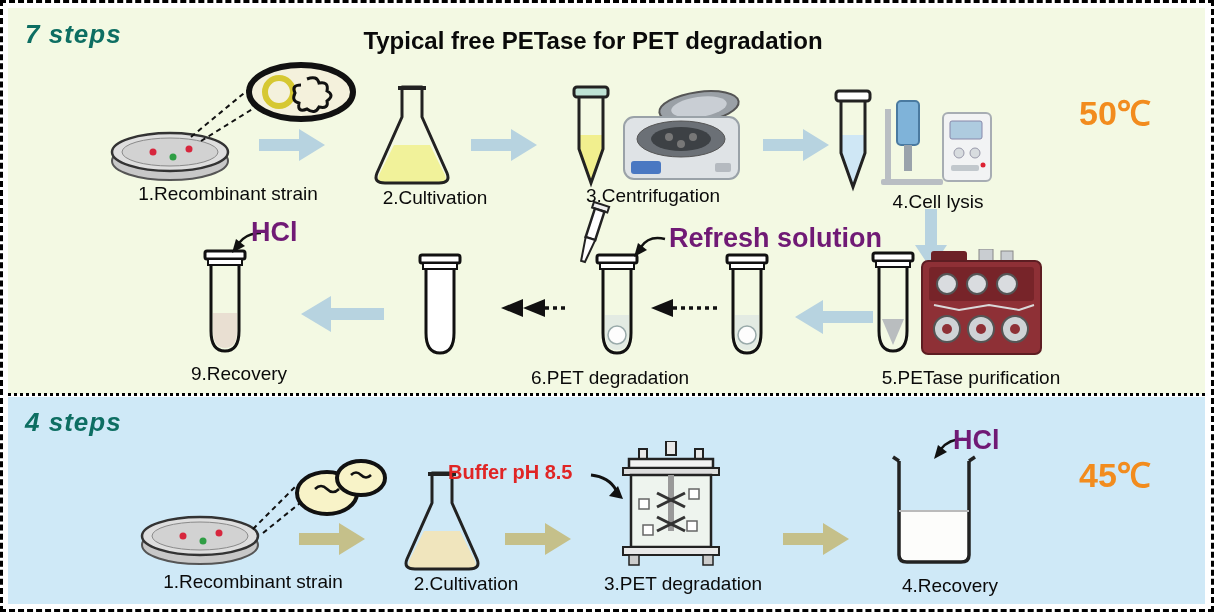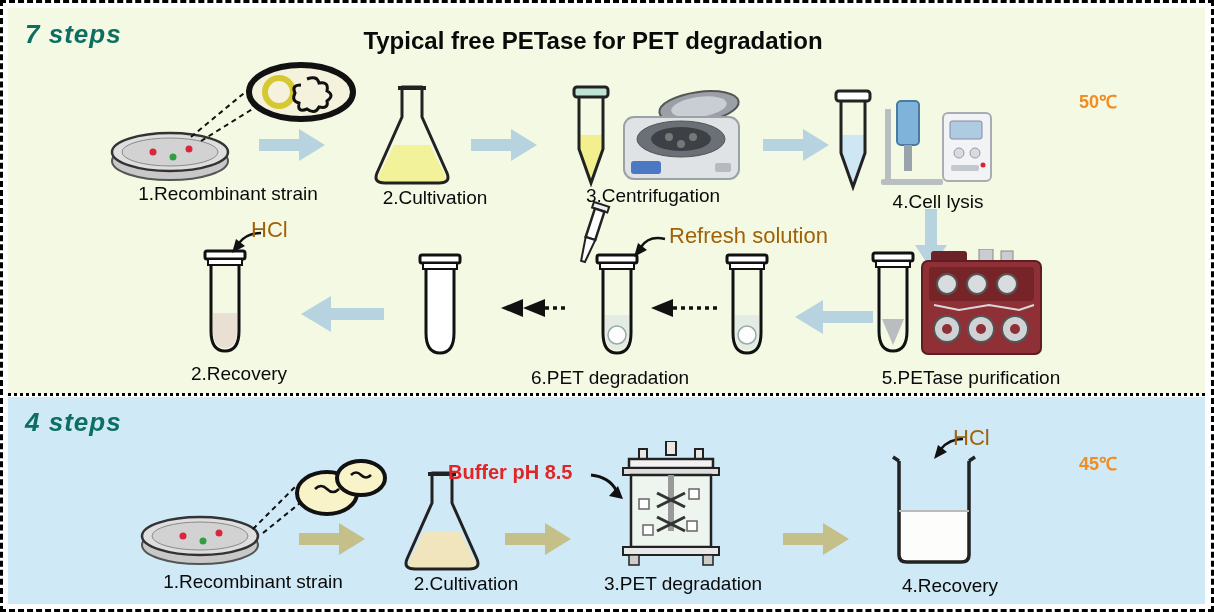--- a/index.html
+++ b/index.html
@@ -8,24 +8,24 @@
             border:3px dashed #000; overflow:hidden; }
   .panel { position:absolute; left:5px; width:1197px; }
   .panel-top { top:5px; height:386px; background:#f3f9e3; }
   .panel-bottom { top:394px; height:207px; background:#cfe9f7; }
   .divider { position:absolute; left:5px; top:390px; width:1197px; height:0;
              border-top:3px dotted #000; }
   .steps-big { position:absolute; font-size:26px; font-weight:bold; font-style:italic;
                color:#0d6e62; letter-spacing:1px; z-index:5; }
   .panel-title { position:absolute; font-size:24px; font-weight:bold; color:#0a0a0a;
                  text-align:center; z-index:5; }
-  .temp { position:absolute; font-size:18px; font-weight:bold; color:#f28c1e; z-index:5; }
+  .temp { position:absolute; font-size:34px; font-weight:bold; color:#f28c1e; z-index:5; }
   .step-label { position:absolute; font-size:19px; color:#0a0a0a; text-align:center;
                 white-space:nowrap; z-index:5; }
-  .ann-pink { position:absolute; font-size:22px; font-weight:normal; color:#a16207;
+  .ann-pink { position:absolute; font-size:27px; font-weight:bold; color:#701a75;
               white-space:nowrap; z-index:6; }
   .ann-red { position:absolute; font-size:20px; font-weight:600; color:#e02525;
              white-space:nowrap; z-index:6; }
   .icon { position:absolute; z-index:4; }
 </style>
 </head>
 <body>
 
 <div class="canvas">
 
@@ -212,21 +212,21 @@
   </svg>
 
   <div class="ann-pink" style="left:248px;top:214px">HCl</div>
   <svg class="icon" style="left:222px;top:224px" width="40" height="30" viewBox="0 0 40 30">
     <path d="M36 6 Q22 6 14 16" fill="none" stroke="#111" stroke-width="2.5"></path>
     <polygon points="7,26 11,12 20,19" fill="#111"></polygon>
   </svg>
 
   <div class="step-label" style="left:848px;top:364px;width:240px">5.PETase purification</div>
   <div class="step-label" style="left:482px;top:364px;width:250px">6.PET degradation</div>
-  <div class="step-label" style="left:156px;top:360px;width:160px">2.Recovery</div>
+  <div class="step-label" style="left:156px;top:360px;width:160px">9.Recovery</div>
 
   <div class="steps-big" style="left:22px;top:404px">4 steps</div>
   <div class="temp" style="left:1076px;top:448px">45℃</div>
 
   <svg class="icon" style="left:132px;top:496px" width="130" height="72" viewBox="0 0 130 72">
     <ellipse cx="65" cy="46" rx="58" ry="19" fill="#c8c8c8" stroke="#555" stroke-width="2"></ellipse>
     <ellipse cx="65" cy="37" rx="58" ry="19" fill="#dedede" stroke="#333" stroke-width="2.5"></ellipse>
     <ellipse cx="65" cy="37" rx="48" ry="14" fill="#d2d2d2" stroke="#8a8a8a" stroke-width="1"></ellipse>
     <circle cx="48" cy="37" r="3.5" fill="#d7263d"></circle>
     <circle cx="68" cy="42" r="3.5" fill="#2f9e44"></circle>

